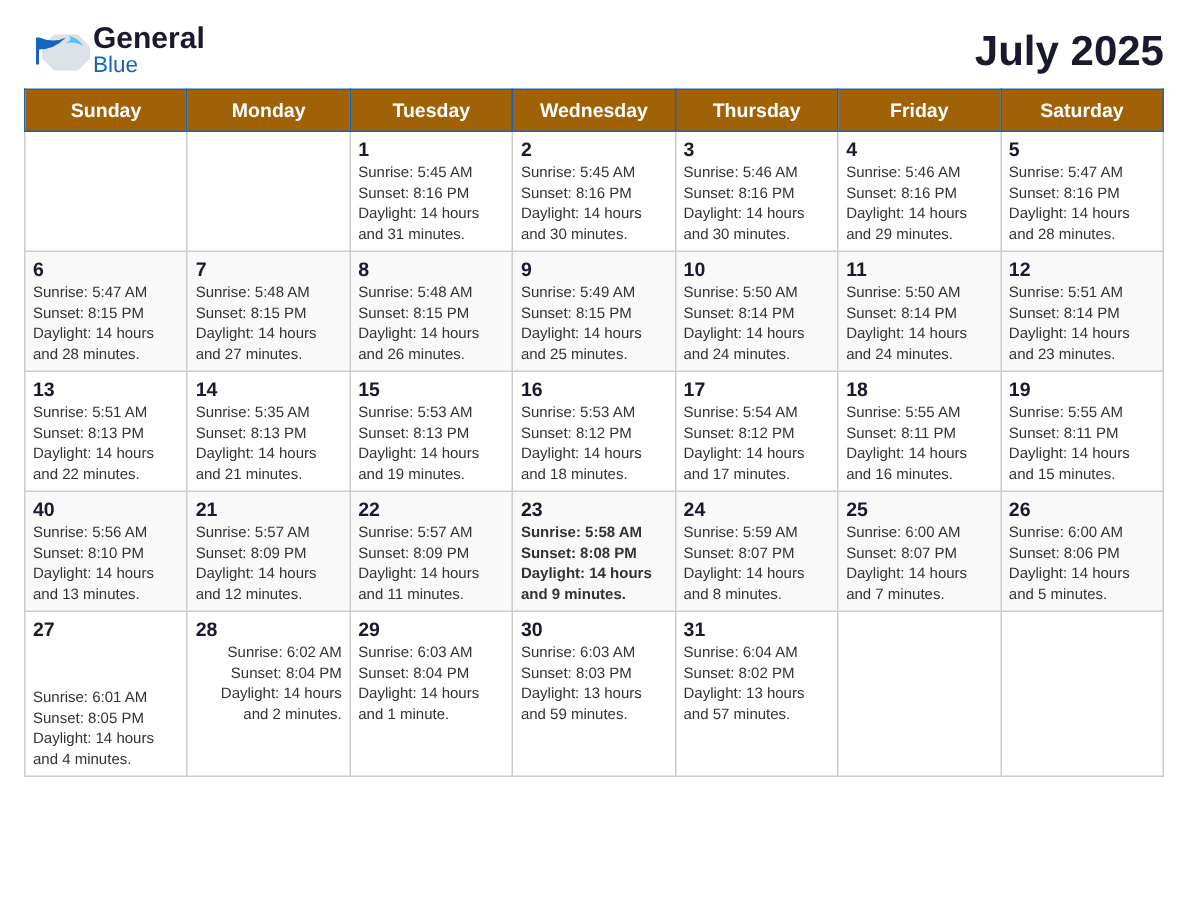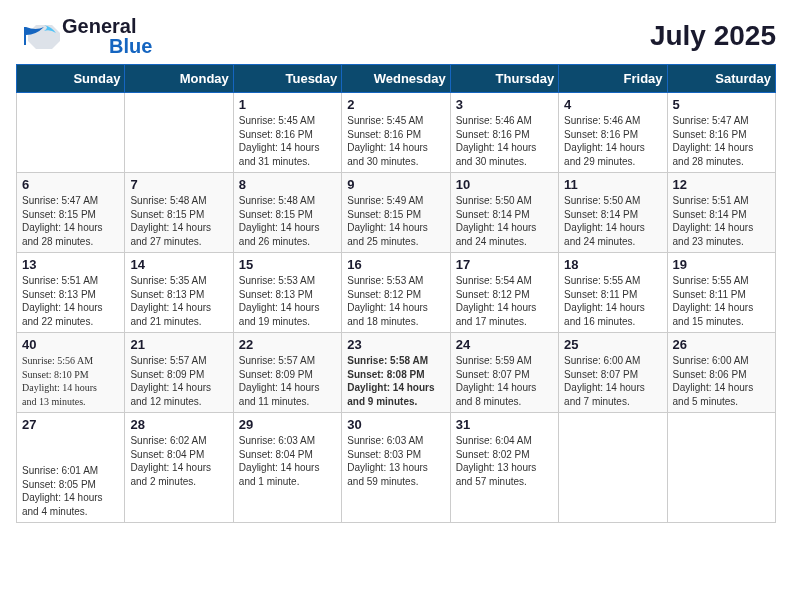--- a/index.html
+++ b/index.html
@@ -34,26 +34,26 @@
       font-size: 16px;
       color: #333;
       margin-top: 4px;
     }
     .calendar {
       width: 100%;
       border-collapse: collapse;
       border: 1px solid #ccc;
     }
     .calendar th {
-      background: #0c4a6e;
+      background: #a16207;
       color: #fff;
       font-size: 13px;
       font-weight: bold;
       padding: 6px 4px;
-      text-align: right;
+      text-align: center;
       border: 1px solid #1565c0;
     }
     .calendar td {
       vertical-align: top;
       border: 1px solid #ccc;
       padding: 4px 5px;
       width: calc(100% / 7);
       min-height: 80px;
       font-size: 10.5px;
       color: #222;
@@ -88,21 +88,21 @@
         <rect x="0" y="0" width="44" height="30" fill="white"></rect>
         <polygon points="20,4 36,4 44,12 44,20 36,28 20,28 12,20 12,12" fill="#1a3a6e" opacity="0.15"></polygon>
         <polygon points="22,2 38,2 44,10 44,18 38,26 22,26" fill="none" stroke="#1a3a6e" stroke-width="0"></polygon>
 
         <path d="M8,6 L8,24 L10,24 L10,6 Z" fill="#1565c0"></path>
         <path d="M10,6 Q20,10 28,6 Q20,14 10,14 Z" fill="#1565c0"></path>
         <path d="M28,4 Q36,6 40,12 Q34,8 28,10 Q34,6 28,4 Z" fill="#4fc3f7"></path>
       </svg>
       <div style="display:flex;flex-direction:column;line-height:1;">
         <span style="font-size:20px;font-weight:bold;color:#1a1a2e;">General</span>
-        <span style="font-size:20px;font-weight:bold;color:#1565c0;margin-left:47px;">Blue</span>
+        <span style="font-size:15px;font-weight:normal;color:#1565c0;">Blue</span>
       </div>
     </div>
   </div>
   <div class="title-block">
     <div class="month-title">July 2025</div>
   </div>
 </div>
 
 <table class="calendar">
   <thead>
@@ -254,21 +254,21 @@
           <span class="day-number">19</span>
           <div class="day-info" style="white-space: pre-line;">Sunrise: 5:55 AM
 Sunset: 8:11 PM
 Daylight: 14 hours
 and 15 minutes.</div>
         </td>
       </tr>
       <tr>
         <td>
           <span class="day-number">40</span>
-          <div class="day-info" style="white-space: pre-line; font-family: Liberation Serif, serif;">Sunrise: 5:56 AM
+          <div class="day-info" style="white-space: pre-line;">Sunrise: 5:56 AM
 Sunset: 8:10 PM
 Daylight: 14 hours
 and 13 minutes.</div>
         </td>
         <td>
           <span class="day-number">21</span>
           <div class="day-info" style="white-space: pre-line;">Sunrise: 5:57 AM
 Sunset: 8:09 PM
 Daylight: 14 hours
 and 12 minutes.</div>
@@ -312,21 +312,21 @@
       <tr>
         <td>
           <span class="day-number">27</span>
           <div class="day-info" style="white-space: pre-line; margin-top: 32px;">Sunrise: 6:01 AM
 Sunset: 8:05 PM
 Daylight: 14 hours
 and 4 minutes.</div>
         </td>
         <td>
           <span class="day-number">28</span>
-          <div class="day-info" style="white-space: pre-line;">Sunrise: 6:02 AM
+          <div class="day-info" style="white-space: pre-line; text-align: right;">Sunrise: 6:02 AM
 Sunset: 8:04 PM
 Daylight: 14 hours
 and 2 minutes.</div>
         </td>
         <td>
           <span class="day-number">29</span>
           <div class="day-info" style="white-space: pre-line;">Sunrise: 6:03 AM
 Sunset: 8:04 PM
 Daylight: 14 hours
 and 1 minute.</div>

